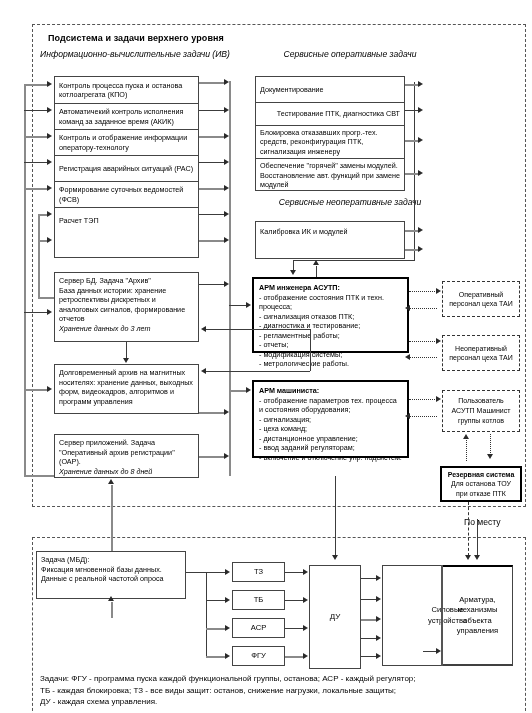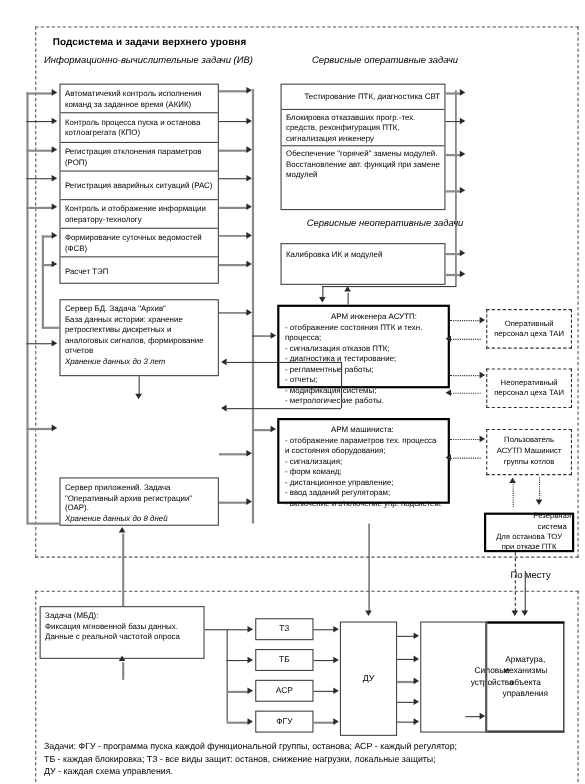--- a/index.html
+++ b/index.html
@@ -16,21 +16,21 @@
   }
   
   .box{
     position:absolute;box-sizing:border-box;background:#fff;
     border:1px solid #444;
     font-size:7.2px;line-height:1.32;padding:3px 4px;
   }
   .box.thick{border:2.5px solid #000;}
   .box.dashed{border:1px dashed #333;text-align:center;}
   .box.center{display:flex;align-items:center;justify-content:center;text-align:center;}
-  .box .ttl{font-weight:normal;margin-left:42px;}
+  .box .ttl{font-weight:bold;}
   .box .ital{font-style:italic;}
 
   
   .hd-bold{
     position:absolute;font-weight:bold;font-size:9px;letter-spacing:.1px;
   }
   .hd-ital{
     position:absolute;font-style:italic;font-size:8.6px;text-align:center;
     line-height:1.45;
   }
@@ -93,57 +93,60 @@
 
   <div class="hd-ital" style="left:40px;top:32px;width:190px;">Информационно-вычислительные задачи (ИВ)</div>
 
   <div class="hd-ital" style="left:270px;top:32px;width:160px;">Сервисные оперативные задачи</div>
 
   <div class="hd-ital" style="left:270px;top:180px;width:160px;">Сервисные неоперативные задачи</div>
 
   <div class="lbl-plain" style="left:464px;top:501px;">По месту</div>
 
   <div class="stack" style="left:54px;top:60px;width:145px;height:182px;">
-    <div class="row" style="height:26px;">
-        <span>Автоматичекий контроль исполнения команд за заданное время (АКИК)</span>
-      </div>
     <div class="row" style="height:27px;">
         <span>Контроль процесса пуска и останова котлоагрегата (КПО)</span>
       </div>
     <div class="row" style="height:26px;">
-        <span>Регистрация отклонения параметров (РОП)</span>
+        <span>Автоматичекий контроль исполнения команд за заданное время (АКИК)</span>
+      </div>
+    <div class="row" style="height:26px;">
+        <span>Контроль и отображение информации оператору-технологу</span>
       </div>
     <div class="row" style="height:26px;">
         <span>Регистрация аварийных ситуаций (РАС)</span>
-      </div>
-    <div class="row" style="height:26px;">
-        <span>Контроль и отображение информации оператору-технологу</span>
       </div>
     <div class="row" style="height:26px;">
         <span>Формирование суточных ведомостей (ФСВ)</span>
       </div>
     <div class="row" style="height:25px;">
         <span>Расчет ТЭП</span>
       </div>
   </div>
 
   <div class="box" style="left:54px;top:256px;width:145px;height:70px;">
     <div>Сервер БД. Задача "Архив"</div>
     <div>База данных истории: хранение ретроспективы дискретных и аналоговых сигналов, формирование отчетов</div>
     <div class="ital">Хранение данных до 3 лет</div>
   </div>
 
+  <div class="box" style="left:54px;top:348px;width:145px;height:50px;">
+    <div>Долговременный архив на магнитных носителях: хранение данных, выходных форм, видеокадров, алгоритмов и программ управления</div>
+  </div>
 
   <div class="box" style="left:54px;top:418px;width:145px;height:44px;">
     <div>Сервер приложений. Задача</div>
     <div>"Оперативный архив регистрации" (ОАР).</div>
     <div class="ital">Хранение данных до 8 дней</div>
   </div>
 
   <div class="stack" style="left:255px;top:60px;width:150px;height:115px;">
+    <div class="row" style="height:26px;">
+        <span>Документирование</span>
+      </div>
     <div class="row" style="height:23px;justify-content:flex-end;">
         <span>Тестирование ПТК, диагностика СВТ</span>
       </div>
     <div class="row" style="height:33px;">
         <span>Блокировка отказавших прогр.-тех. средств, реконфигурация ПТК, сигнализация инженеру</span>
       </div>
     <div class="row" style="height:33px;">
         <span>Обеспечение "горячей" замены модулей. Восстановление авт. функций при замене модулей</span>
       </div>
   </div>
@@ -162,21 +165,21 @@
     <div>- регламентные работы;</div>
     <div>- отчеты;</div>
     <div>- модификация системы;</div>
     <div>- метрологические работы.</div>
   </div>
 
   <div class="box thick" style="left:252px;top:364px;width:157px;height:78px;padding:4px 5px;">
     <div class="ttl">АРМ машиниста:</div>
     <div>- отображение параметров тех. процесса и состояния оборудования;</div>
     <div>- сигнализация;</div>
-    <div>- форм команд;</div>
+    <div>- цеха команд;</div>
     <div>- дистанционное управление;</div>
     <div>- ввод заданий регуляторам;</div>
     <div>- включение и отключение упр. подсистем.</div>
   </div>
 
   <div class="box dashed center" style="left:442px;top:265px;width:78px;height:36px;font-size:7px;line-height:1.35;">
     <span>Оперативный персонал цеха ТАИ</span>
   </div>
 
   <div class="box dashed center" style="left:442px;top:319px;width:78px;height:36px;font-size:7px;line-height:1.35;">

